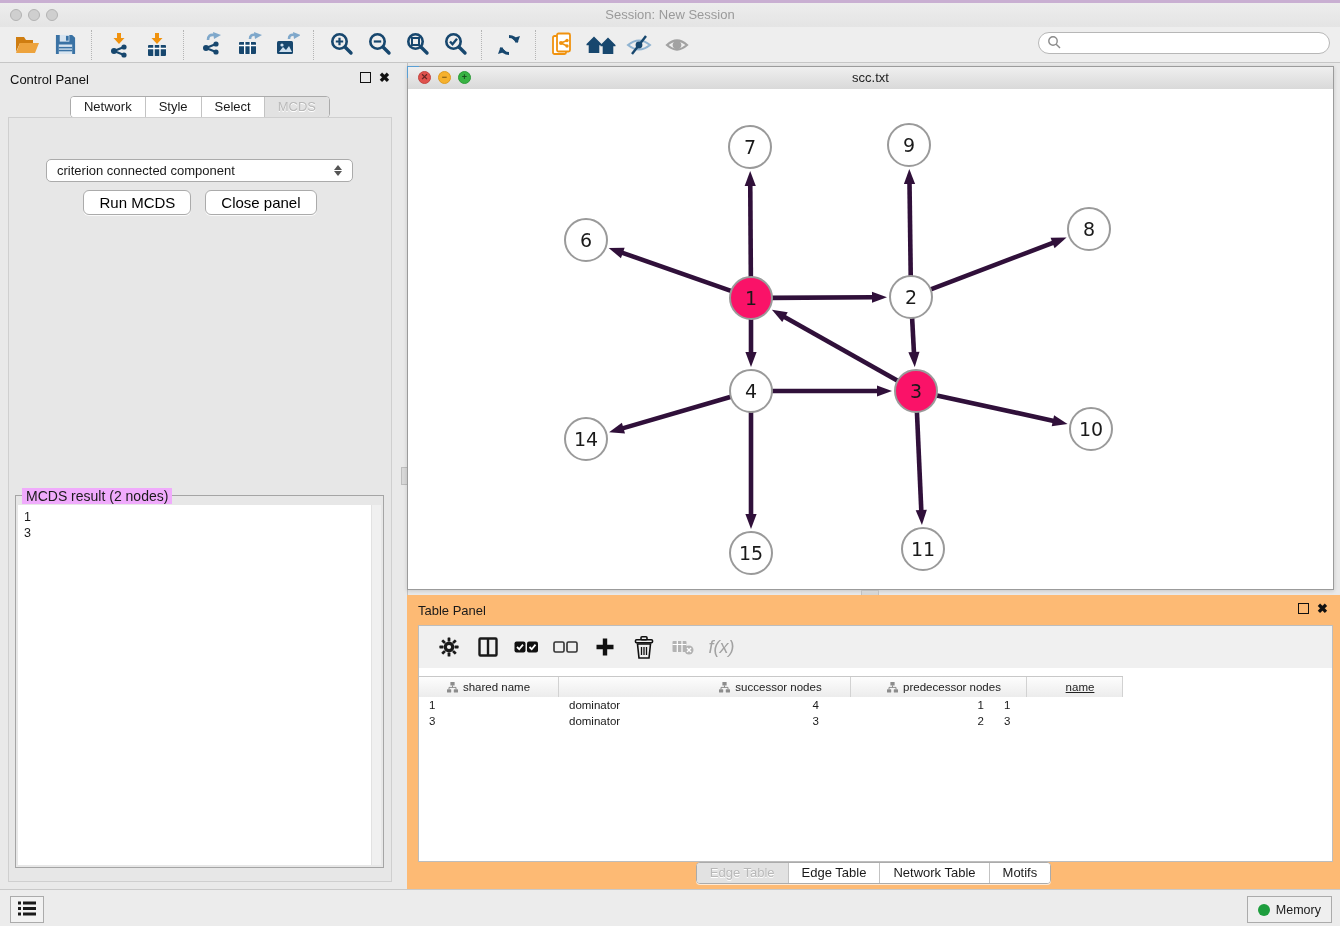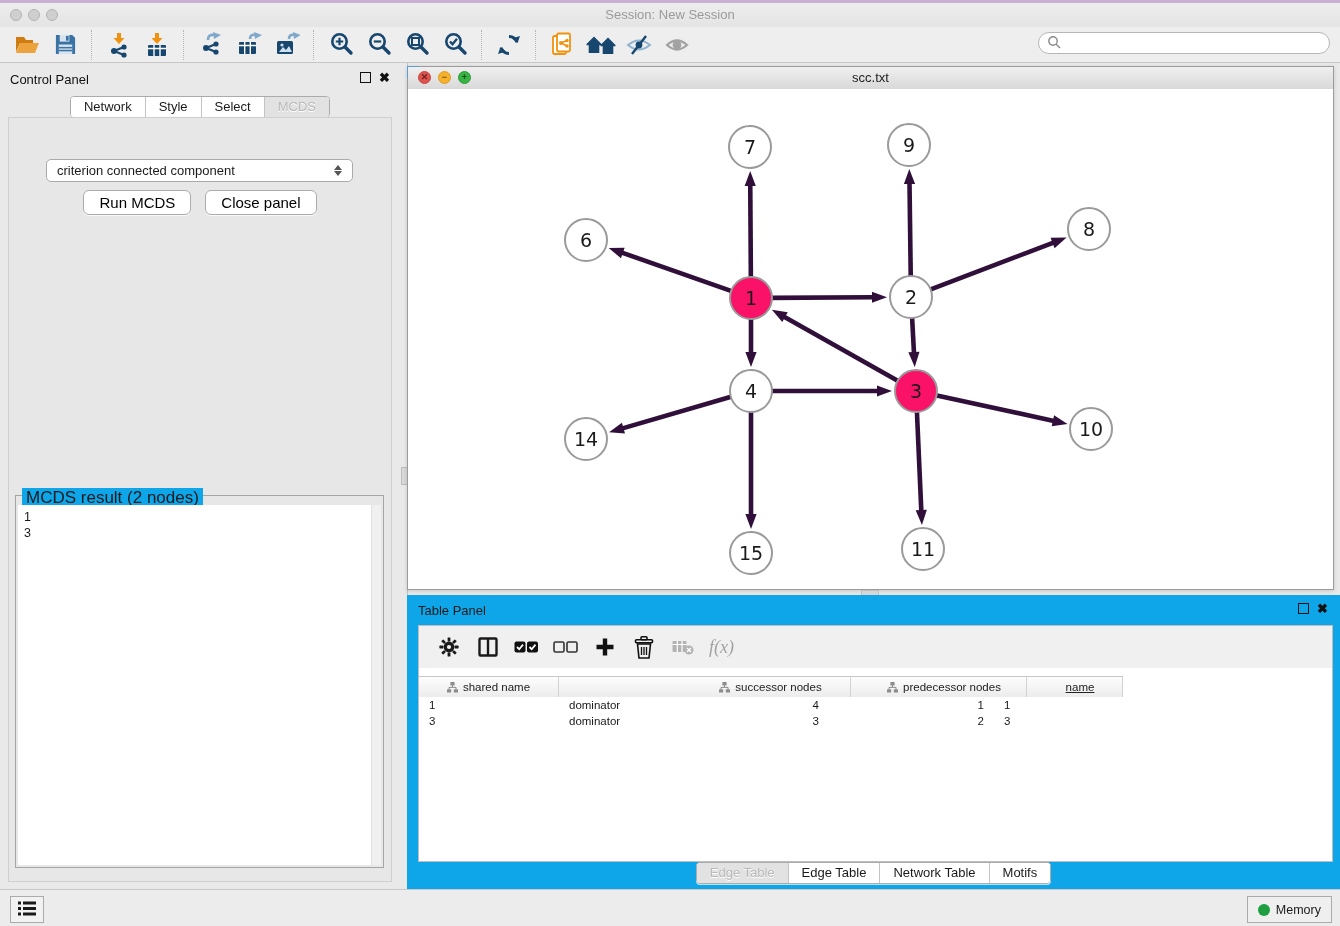--- a/index.html
+++ b/index.html
@@ -40,43 +40,43 @@
   .crit-select{position:absolute;left:37px;right:38px;top:41px;height:23px;background:#fff;border:1px solid #ababab;
     border-radius:5px;display:flex;align-items:center;padding:0 10px;box-sizing:border-box;}
   .crit-select .chev{margin-left:auto;display:flex;flex-direction:column;gap:1px;}
   .chev i{border:solid transparent;border-width:0 4px;display:block;width:0;height:0;}
   .chev .up{border-bottom:5px solid #555;}
   .chev .dn{border-top:5px solid #555;}
   .btn{background:#fff;border:1px solid #ababab;border-radius:6px;padding:3px 15px;font-size:15px;
     box-shadow:0 1px 0 rgba(255,255,255,.8);}
   .cp-buttons{position:absolute;left:0;right:0;top:72px;text-align:center;display:flex;justify-content:center;gap:14px;}
   .result-group{position:absolute;left:6px;right:7px;top:377px;bottom:13px;border:1px solid #a5a5a5;}
-  .result-legend{position:absolute;left:6px;top:-8px;background:#0ea5e9;padding:0 4px;font-size:17px;}
+  .result-legend{position:absolute;left:6px;top:-8px;background:#f0abfc;padding:0 4px;font-size:14px;}
   .result-area{position:absolute;left:2px;right:2px;top:9px;bottom:2px;background:#fff;overflow:hidden;}
   .result-text{margin:0;padding:4px 6px;font-family:"Liberation Sans",sans-serif;font-size:12.5px;line-height:16px;white-space:pre;}
   .result-scroll{position:absolute;right:0;top:0;bottom:0;width:9px;background:#f0f0f0;border-left:1px solid #e2e2e2;}
   
   .net-window{position:absolute;left:0;top:3px;width:927px;height:524px;background:#fff;
     border:1px solid #9b9b9b;box-sizing:border-box;box-shadow:0 1px 4px rgba(0,0,0,.15);}
   .net-window:before{content:"";position:absolute;left:-1px;top:-1px;width:10px;height:10px;
     border-left:2px solid #5a9fd4;border-top:2px solid #5a9fd4;}
   .nw-titlebar{position:absolute;left:0;right:0;top:0;height:22px;
     background:linear-gradient(#efefef,#d9d9d9);border-bottom:1px solid #b2b2b2;}
   .nw-title{position:absolute;left:0;right:0;top:3px;text-align:center;font-size:13px;color:#222;}
   .nw-dot{position:absolute;top:4px;width:13px;height:13px;border-radius:50%;box-sizing:border-box;
     display:flex;align-items:center;justify-content:center;font-size:9px;font-weight:bold;color:rgba(0,0,0,.55);line-height:1;}
   .nw-canvas{position:absolute;left:0;right:0;top:22px;bottom:0;background:#fff;overflow:hidden;}
   .hsplit-grip{position:absolute;left:454px;top:527px;width:16px;height:6px;background:#d6d6d6;border:1px solid #c0c0c0;}
   
-  .table-panel{position:absolute;left:0;top:532px;right:0;bottom:0;background:#0ea5e9;}
+  .table-panel{position:absolute;left:0;top:532px;right:0;bottom:0;background:#fdba74;}
   .tp-header{position:absolute;left:11px;top:8px;font-size:13px;}
   .tp-body{position:absolute;left:11px;right:7px;top:30px;height:237px;background:#fff;border:1px solid #bdbdbd;box-sizing:border-box;}
   .tp-toolbar{position:absolute;left:0;right:0;top:0;height:42px;background:#f0f0f0;display:flex;align-items:center;padding-left:12px;gap:4px;}
   .tpbtn{width:35px;height:34px;display:flex;align-items:center;justify-content:center;}
-  .fx-label{font-family:Liberation Serif, serif;font-style:italic;font-size:18px;color:#a2a2a2;}
+  .fx-label{font-family:Liberation Sans, sans-serif;font-style:italic;font-size:18px;color:#a2a2a2;}
   .thead{position:absolute;left:0;top:50px;height:20px;display:flex;
     background:linear-gradient(#fdfdfd,#ececec);border-top:1px solid #c8c8c8;border-bottom:1px solid #c8c8c8;gap:11px;}
   .th{display:flex;align-items:center;justify-content:center;gap:5px;font-size:11.5px;color:#222;
     border-right:1px solid #d2d2d2;box-sizing:border-box;}
   .trow{display:flex;height:16px;align-items:center;font-size:11.5px;}
   .td{box-sizing:border-box;padding:0 10px;white-space:nowrap;overflow:hidden;}
   .tbody{position:absolute;left:0;right:0;top:71px;bottom:0;background:#fff;}
   .tp-tabs{position:absolute;left:0;right:0;bottom:6px;text-align:center;}
   
   .statusbar{position:absolute;left:0;right:0;bottom:0;height:36px;background:#ececec;border-top:1px solid #c9c9c9;}

